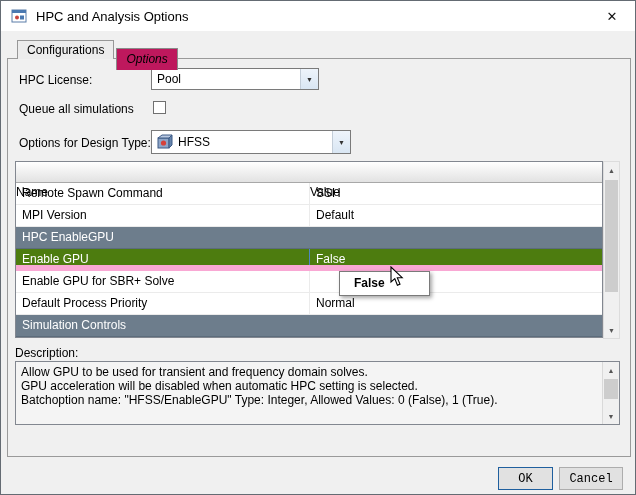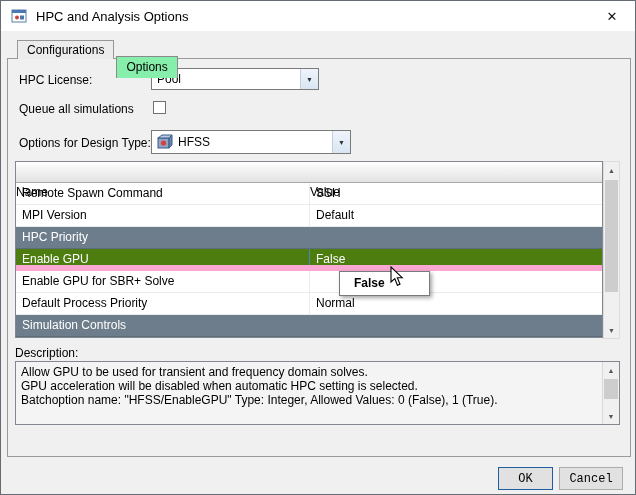--- a/index.html
+++ b/index.html
@@ -9,21 +9,21 @@
 
   
   .titlebar{position:absolute;left:0;top:0;right:0;height:30px;background:#ffffff;display:flex;align-items:center;padding-left:10px;}
   .app-icon{width:16px;height:16px;margin-right:9px;flex:0 0 auto;}
   .title{font-size:13px;}
   .close-btn{position:absolute;right:0;top:0;width:46px;height:30px;display:flex;align-items:center;justify-content:center;font-size:13px;color:#111;}
 
   
   .tabs{position:absolute;left:8px;top:37px;display:flex;align-items:flex-end;z-index:3;height:21px;margin-left:8px;}
   .tab{background:#ececec;border:1px solid #979797;border-bottom:none;height:19px;line-height:18px;padding:0 9px;margin-right:2px;}
-  .tab.active{background:#86efac;height:22px;line-height:21px;position:relative;top:19px;border-color:#8a8a8a;}
+  .tab.active{background:#be185d;height:22px;line-height:21px;position:relative;top:11px;border-color:#8a8a8a;font-style:italic;}
   .tab-frame{position:absolute;left:6px;top:57px;width:624px;height:399px;border:1px solid #9a9a9a;background:#f0f0f0;z-index:1;}
 
   .lbl{position:absolute;white-space:nowrap;z-index:2;}
 
   
   .combo{position:absolute;display:flex;align-items:center;background:#fff;border:1px solid #7a7a7a;padding-left:5px;z-index:2;}
   .combo-text{white-space:nowrap;}
   .combo-arrow{margin-left:auto;width:18px;align-self:stretch;display:flex;align-items:center;justify-content:center;font-size:7px;color:#333;background:linear-gradient(#eef4fb,#d9e6f3);border-left:1px solid #c3cdd8;}
   .hfss-icon{width:16px;height:16px;margin-right:5px;flex:0 0 auto;}
 
@@ -125,21 +125,21 @@
 
     <div class="trow">
       <div class="tc name">Remote Spawn Command</div>
       <div class="tc value">SSH</div>
     </div>
     <div class="trow">
       <div class="tc name">MPI Version</div>
       <div class="tc value">Default</div>
     </div>
     <div class="trow section">
-      <div class="tc name">HPC Priority</div>
+      <div class="tc name">HPC EnableGPU</div>
     </div>
     <div class="trow selected">
       <div class="tc name">Enable GPU</div>
       <div class="tc value">False</div>
     </div>
     <div class="trow">
       <div class="tc name">Enable GPU for SBR+ Solve</div>
       <div class="tc value"></div>
     </div>
     <div class="trow">

